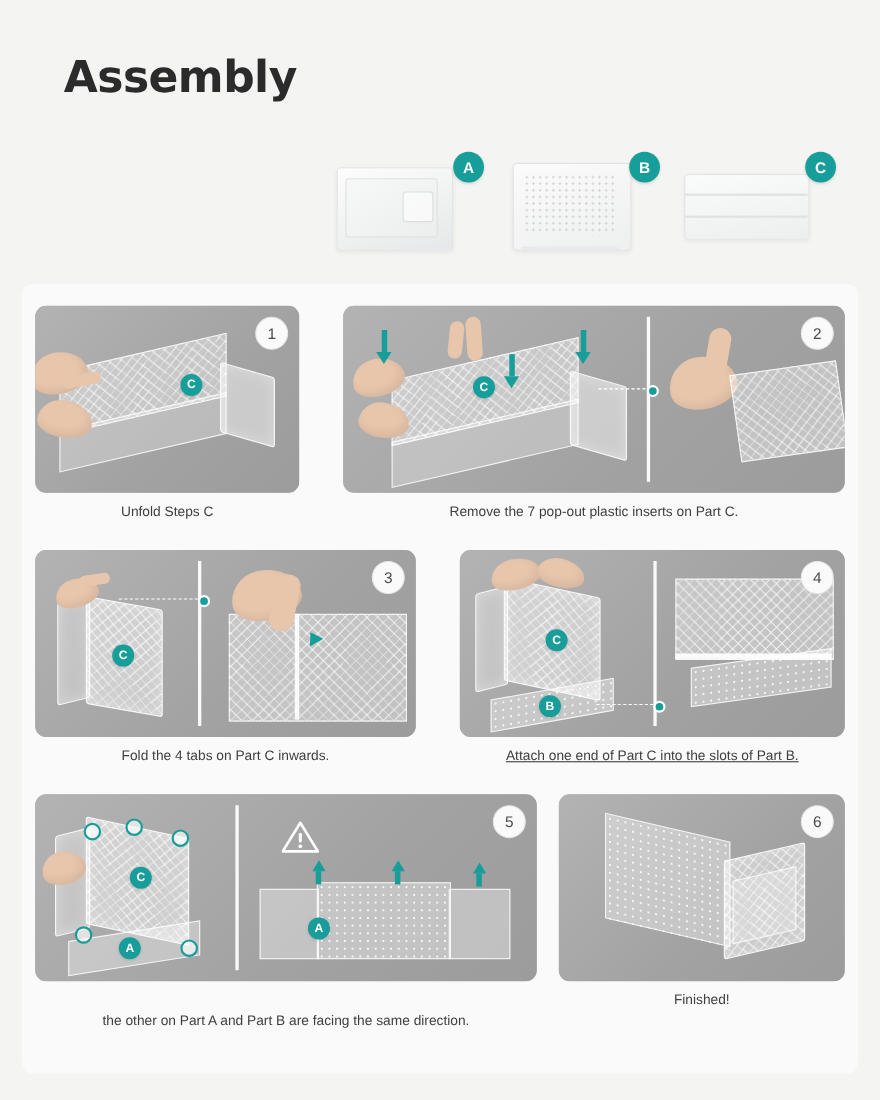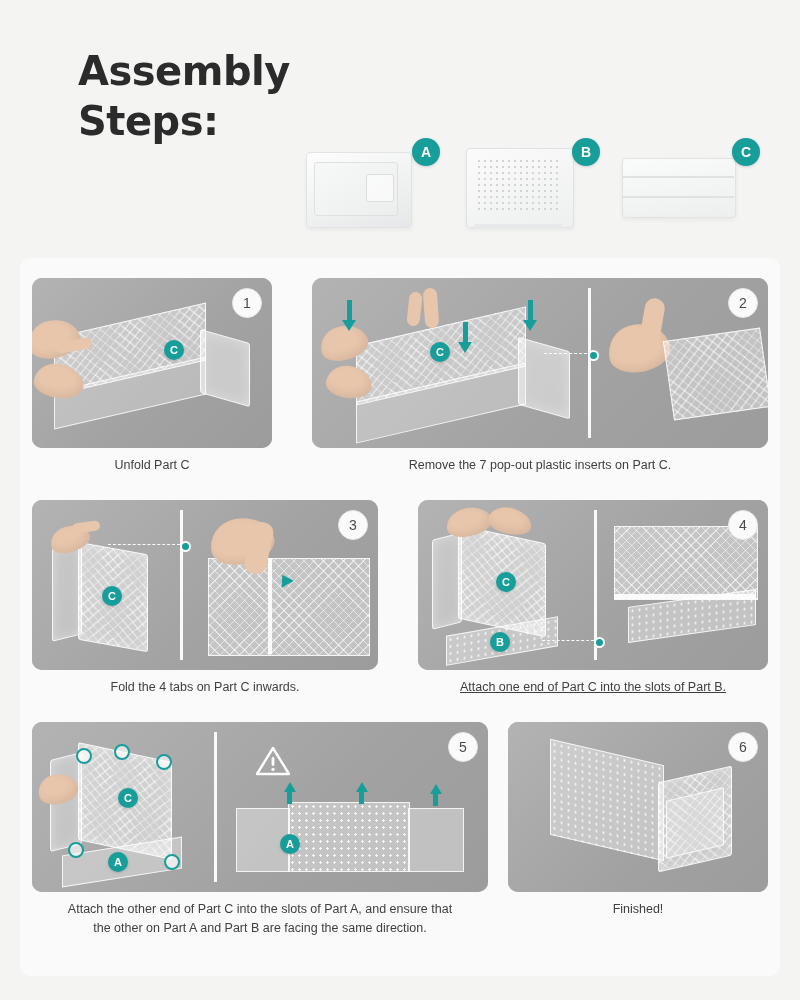--- a/index.html
+++ b/index.html
@@ -15,21 +15,20 @@
     overflow: hidden;
     position: relative;
   }
 
   
   .header {
     position: absolute;
     left: 58px;
     top: 46px;
     width: 300px;
-    margin-left: 20px;
   }
   .header h1 {
     margin: 0;
     font-size: 40px;
     line-height: 1.25;
     font-weight: bold;
     letter-spacing: -0.5px;
     color: #2b2b2b;
     font-family: "DejaVu Sans", sans-serif;
   }
@@ -282,21 +281,20 @@
     border: 2px solid #179e9a;
     background: rgba(255,255,255,0.65);
   }
 </style>
 </head>
 <body>
 
 <div class="header">
   <h1>
     <span>Assembly</span><br>
-    <span>Steps:</span>
   </h1>
 </div>
 
 <div class="parts-row">
 
   <div class="part">
     <div class="part-art">
       <div class="pa-outer"></div>
       <div class="pa-inner"></div>
       <div class="pa-tab"></div>
@@ -364,21 +362,21 @@
     <div class="dashline" style="left:232px; top:75px; width:48px;"></div>
     <div class="dot-end" style="left:276px; top:72px;"></div>
 
     <div class="hand" style="left:296px; top:46px; width:62px; height:48px; transform: rotate(-12deg);"></div>
     <div class="finger" style="left:330px; top:20px; width:20px; height:52px; transform: rotate(10deg);"></div>
     <div class="sheet mesh" style="left:356px; top:56px; width:96px; height:78px; transform: rotate(-8deg);"></div>
 
     <div class="step-num">2</div>
   </div>
 
-  <div class="caption" style="left:12px; top:198px; width:240px;">Unfold Part C</div>
+  <div class="caption" style="left:12px; top:198px; width:240px;">Unfold Steps C</div>
   <div class="caption" style="left:292px; top:198px; width:456px;">Remove the 7 pop-out plastic inserts on Part C.</div>
 
   <div class="card" style="position:absolute; left:12px; top:242px; width:346px; height:170px;">
     <div class="card-img"></div>
     <div class="divider" style="left:148px;"></div>
 
     <div class="box3d mesh" style="left:46px; top:48px; width:68px; height:96px; transform: skewY(10deg);"></div>
     <div class="box3d" style="left:20px; top:44px; width:28px; height:92px; transform: skewY(-14deg); background:rgba(255,255,255,0.30);"></div>
     <div class="hand" style="left:18px; top:26px; width:40px; height:26px; transform: rotate(-18deg);"></div>
     <div class="finger" style="left:40px; top:22px; width:28px; height:10px; transform: rotate(-8deg);"></div>
@@ -464,18 +462,18 @@
 
   <div class="card" style="position:absolute; left:488px; top:464px; width:260px; height:170px;">
     <div class="card-img"></div>
     <div class="sheet dots" style="left:42px; top:30px; width:112px; height:94px; transform: skewY(13deg);"></div>
     <div class="box3d mesh" style="left:150px; top:52px; width:72px; height:88px; transform: skewY(-13deg);"></div>
     <div class="sheet" style="left:158px; top:72px; width:56px; height:56px; transform: skewY(-13deg); background:rgba(255,255,255,0.25);"></div>
     <div class="step-num">6</div>
   </div>
 
   <div class="caption" style="left:12px; top:642px; width:456px;">
-    <span>Attach the other end of Part C into the slots of Part A, and ensure that</span><br>
+    <br>
     <span>the other on Part A and Part B are facing the same direction.</span>
   </div>
   <div class="caption" style="left:488px; top:642px; width:260px;">Finished!</div>
 
 </div>
 
 </body></html>

